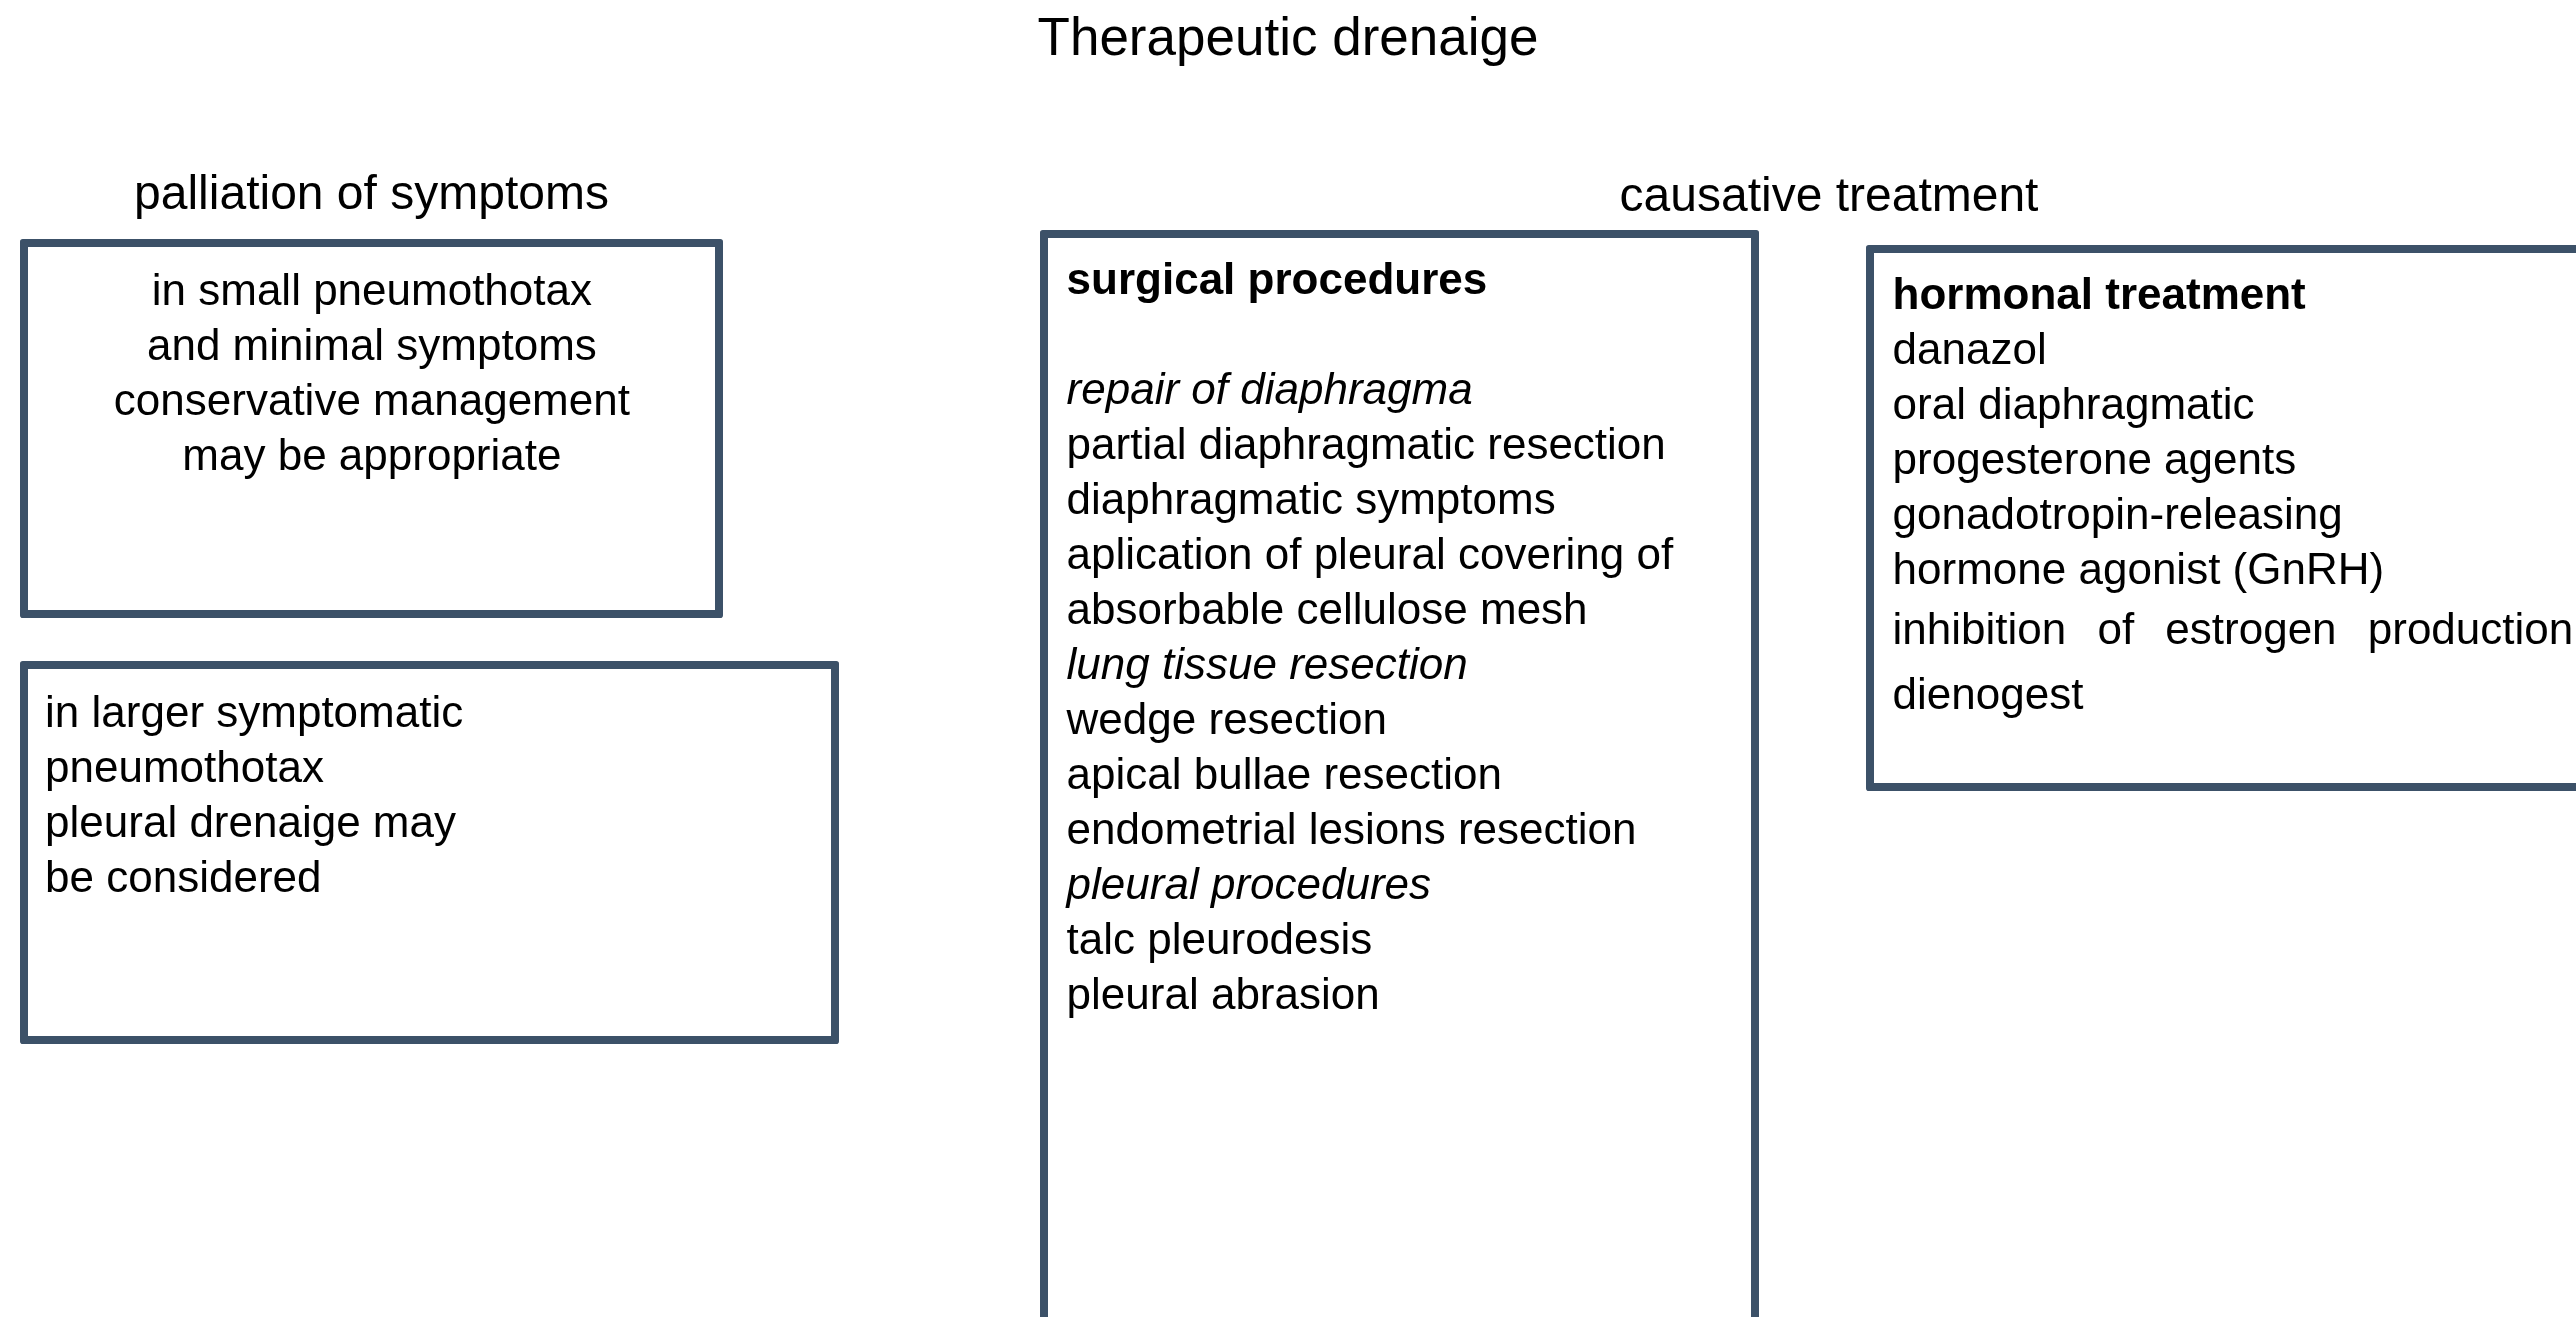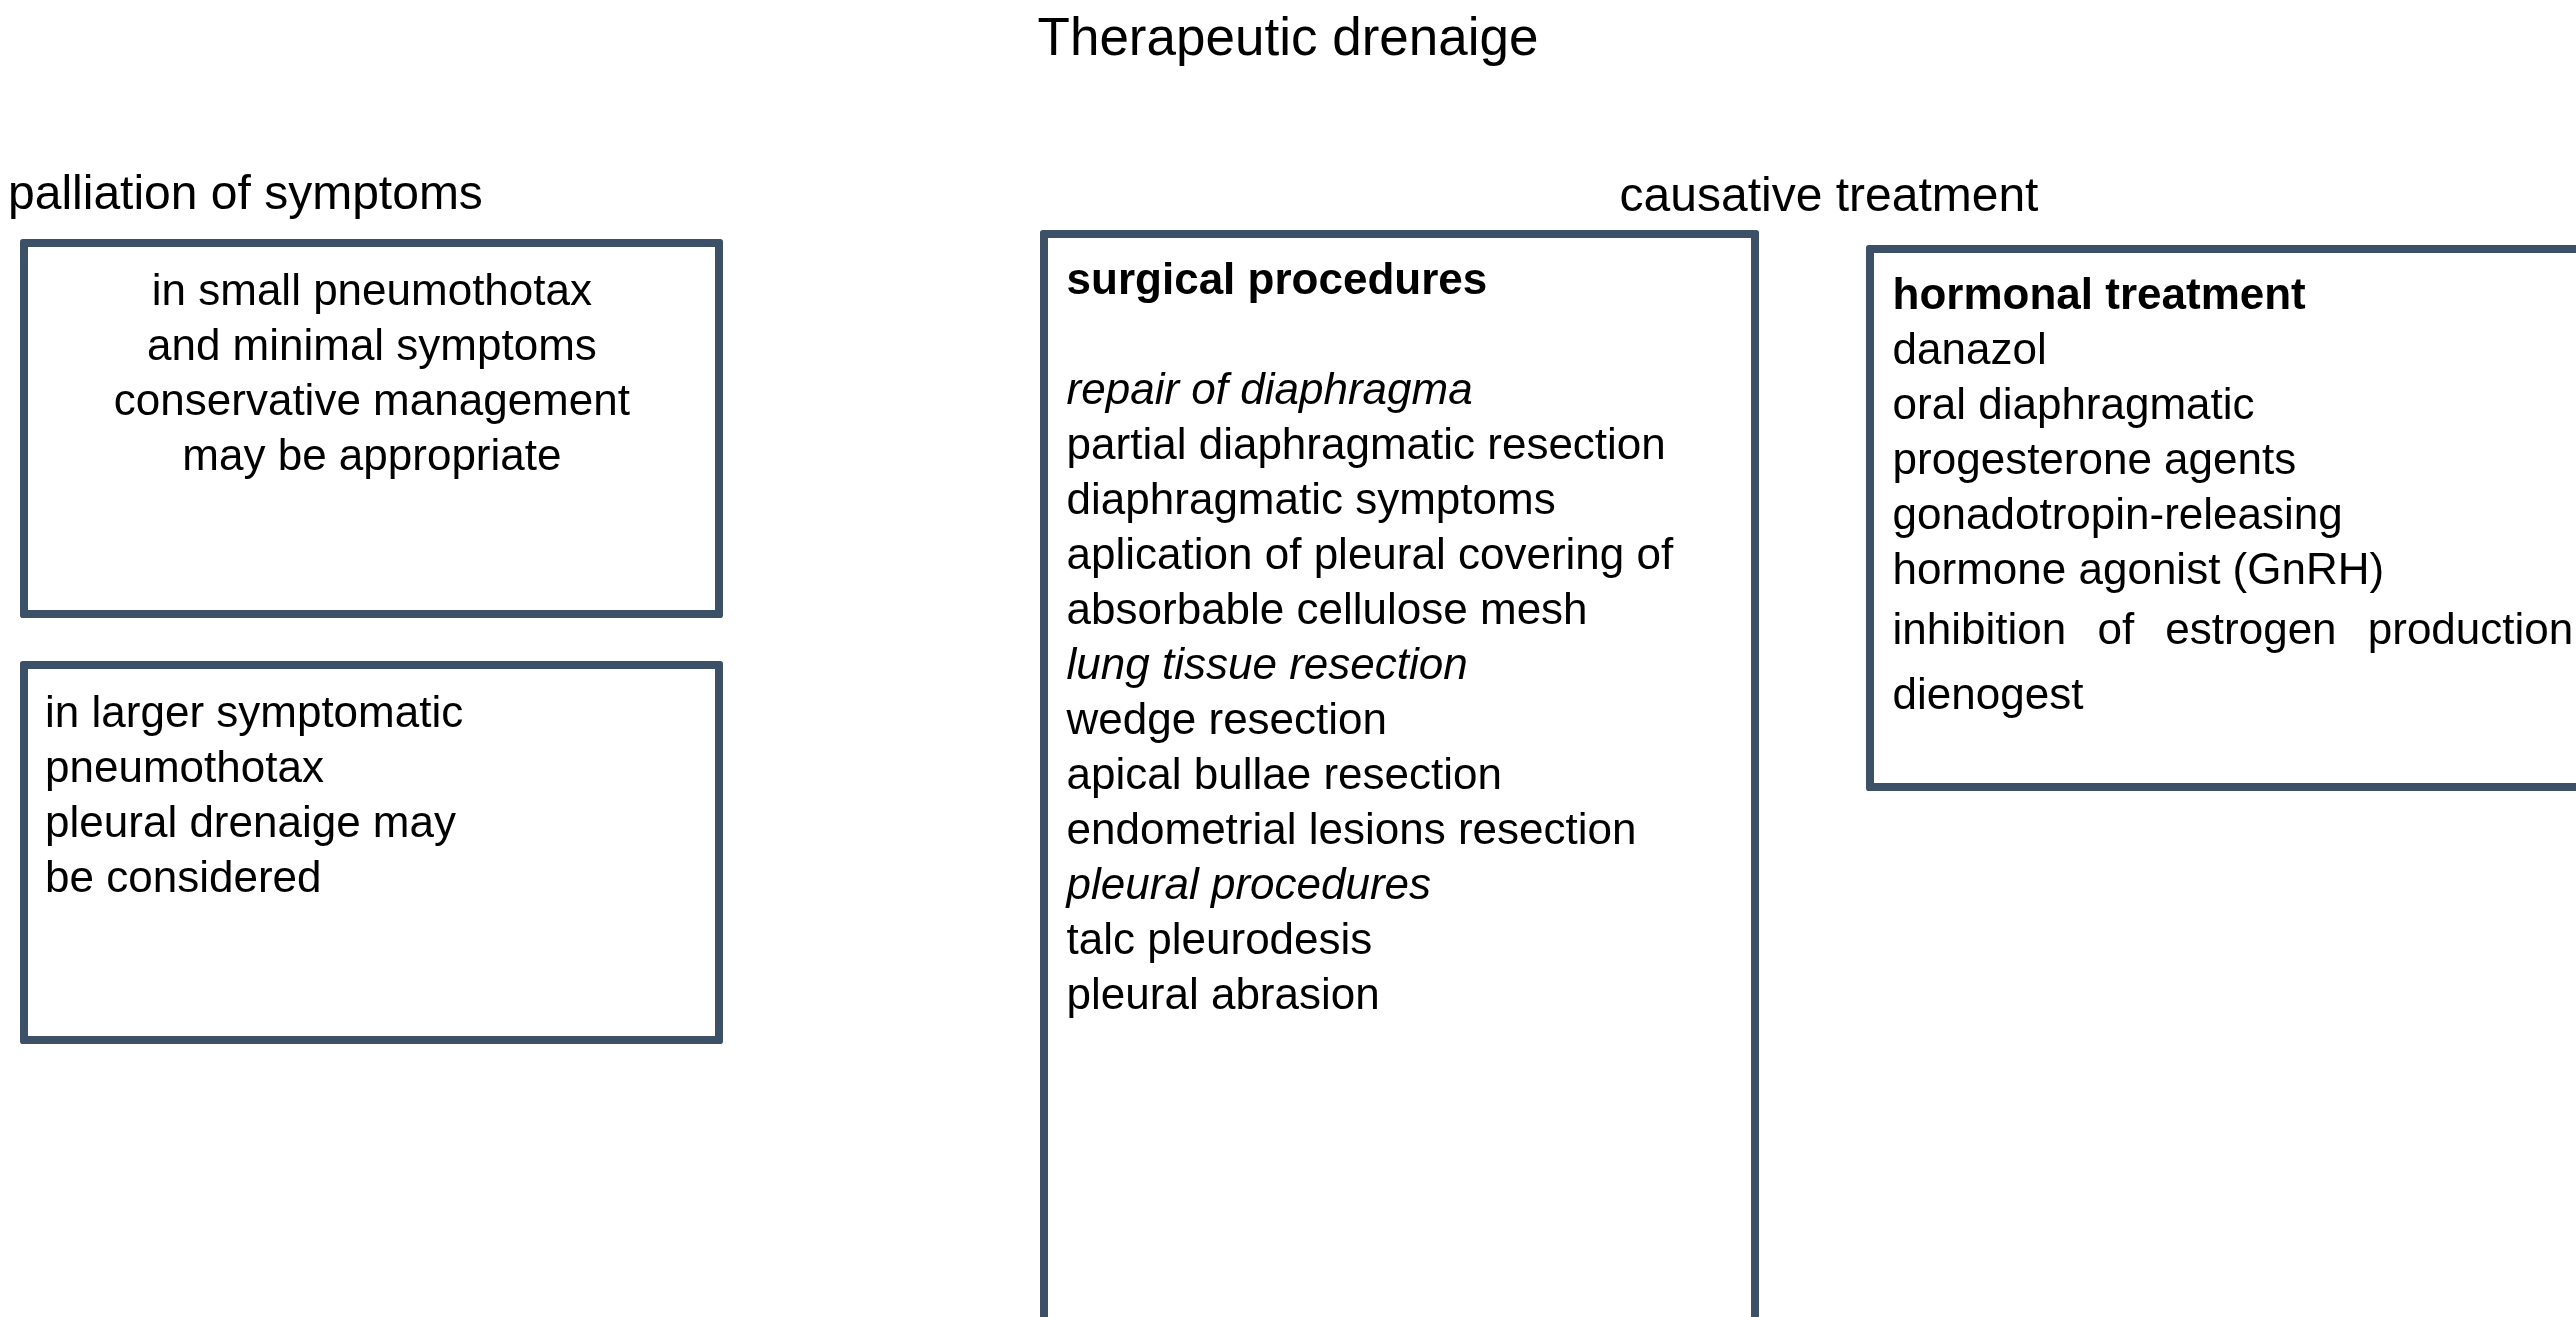--- a/index.html
+++ b/index.html
@@ -40,21 +40,21 @@
     position: absolute;
     font-size: 48px;
     line-height: 1.1;
     font-weight: 400;
     white-space: nowrap;
   }
   #heading-palliation {
     left: 0px;
     top: 167px;
     width: 743px;
-    margin-left: 8px;
+    text-align: center;
   }
   #heading-causative {
     left: 1272px;
     top: 169px;
     width: 1114px;
     text-align: center;
   }
 
   
   .box {
@@ -91,21 +91,21 @@
     font-size: 44px;
     line-height: 65px;
     font-weight: 400;
     text-align: justify;
     text-align-last: left;
     white-space: normal;
   }
 
   
   #box-palliation-small  { left: 20.4px;   top: 239px;  width: 703px;  height: 379px; text-align: center; }
-  #box-palliation-large  { left: 20.4px;   top: 661px;  width: 703px;  height: 383px; }
+  #box-palliation-large  { left: 20.4px;   top: 661px;  width: 819px;  height: 383px; }
   #box-surgical          { left: 1040px; top: 230px;  width: 719px;  height: 1272px; }
   #box-hormonal          { left: 1866px; top: 245px;  width: 828px;  height: 546px; }
 
   #box-palliation-small .box-inner,
   #box-palliation-large .box-inner { padding-top: 15px; }
   #box-surgical .box-inner { padding-left: 18.6px; }
   #box-hormonal .box-inner { padding-left: 18.6px; padding-right: 20.4px; }
 </style>
 </head>
 <body>

